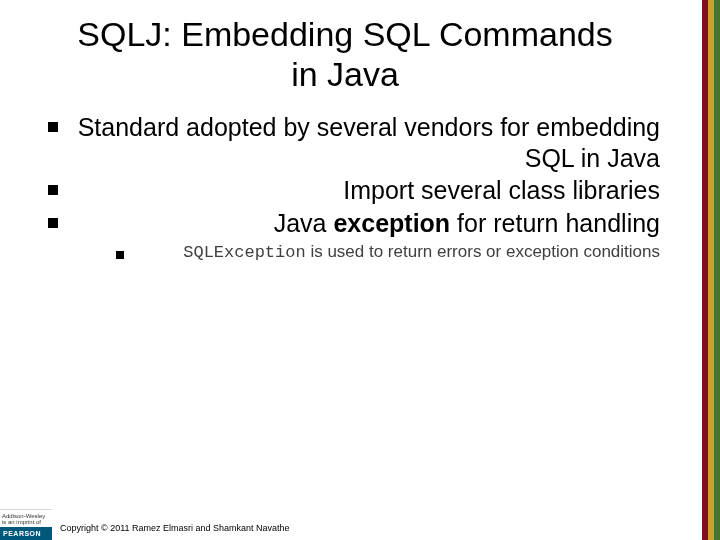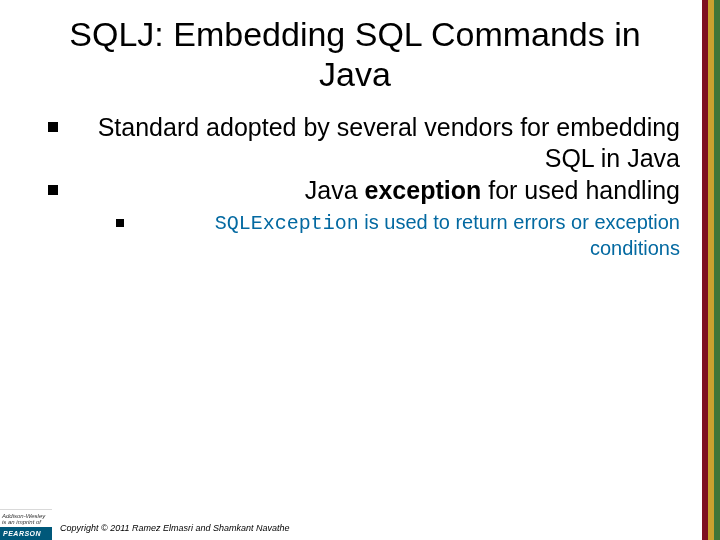--- a/index.html
+++ b/index.html
@@ -17,21 +17,21 @@
     flex-direction: row;
   }
   .edge-stripe div { flex: 1; }
   .s1 { background: #7f1020; }
   .s2 { background: #c9a12f; }
   .s3 { background: #3f7538; }
 
   .slide {
     position: absolute;
     left: 0; top: 0; right: 18px; bottom: 0;
-    padding: 8px 12px 0 20px;
+    padding: 8px 32px 0 20px;
   }
   .title {
     font-size: 34px;
     font-weight: 400;
     color: #000;
     text-align: center;
     line-height: 1.18;
     margin: 6px 40px 18px 40px;
   }
   ul.lvl1 {
@@ -56,39 +56,38 @@
     background: #000;
   }
   ul.lvl2 {
     list-style: none;
     margin-left: 44px;
     margin-top: 4px;
   }
   ul.lvl2 > li {
     position: relative;
     padding-left: 22px;
-    font-size: 20px;
-    color: #0369a1;
+    font-size: 17px;
+    color: #404040;
     line-height: 1.22;
   }
   ul.lvl2 > li::before {
     content: "";
     position: absolute;
     left: 0; top: 9px;
     width: 8px; height: 8px;
     background: #000;
   }
   .b { font-weight: 700; }
   .mono { font-family: "Courier New", Courier, monospace; }
 
   .footer {
     position: absolute;
     left: 0; bottom: 0; right: 18px;
     height: 44px;
-    font-style: italic;
   }
   .logo {
     position: absolute;
     left: 0; bottom: 0;
     width: 52px;
   }
   .logo-top {
     font-size: 6px;
     color: #333;
     line-height: 1;
@@ -123,21 +122,24 @@
 </div>
 
 <div class="slide">
   <h1 class="title">SQLJ: Embedding SQL Commands in Java</h1>
 
   <ul class="lvl1">
     <li>
       <span>Standard adopted by several vendors for embedding SQL in Java</span>
     </li>
     <li>
-      <span>Java </span><span class="b">exception</span><span> for used handling</span>
+      <span>Import several class libraries</span>
+    </li>
+    <li>
+      <span>Java </span><span class="b">exception</span><span> for return handling</span>
       <ul class="lvl2">
         <li>
           <span class="mono">SQLException</span><span> is used to return errors or exception conditions</span>
         </li>
       </ul>
     </li>
   </ul>
 </div>
 
 <div class="footer">

